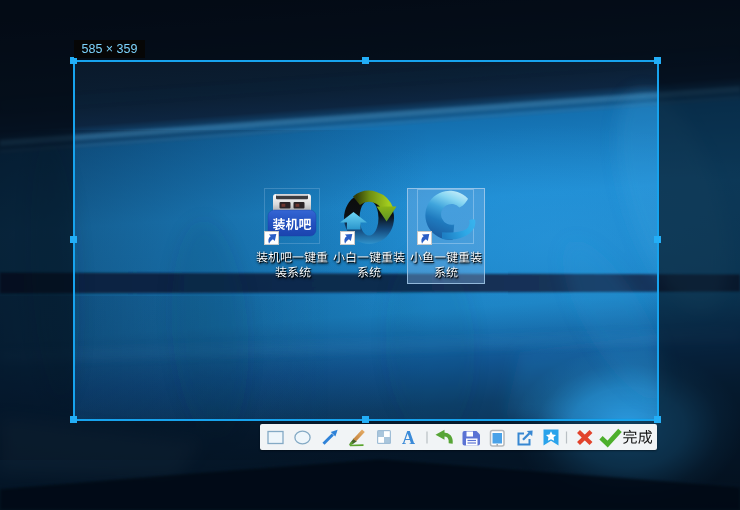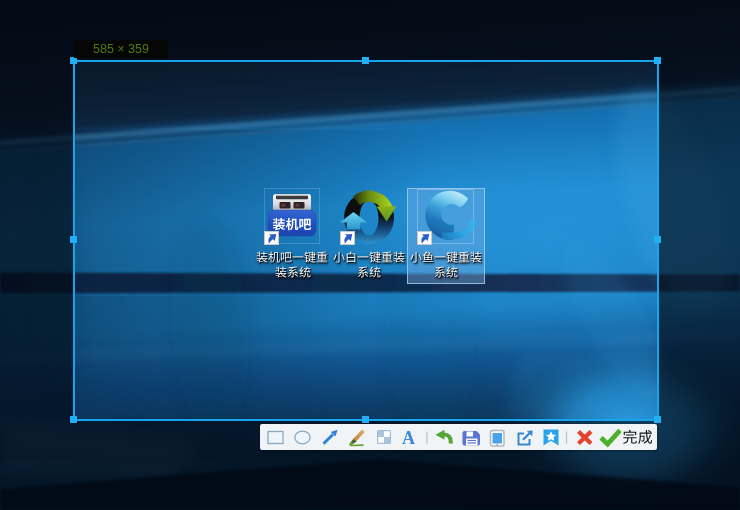--- a/index.html
+++ b/index.html
@@ -110,21 +110,21 @@
 
 <div class="abs" style="left:73px;top:60px;width:586px;height:361px;border:2px solid #17a3ee;box-sizing:border-box;box-shadow:0 0 0 2000px rgba(1,6,14,0.63)"></div>
 <div class="abs" style="left:70px;top:57px;width:7px;height:7px;background:#23aef7"></div>
     <div class="abs" style="left:70px;top:236px;width:7px;height:7px;background:#23aef7"></div>
     <div class="abs" style="left:70px;top:416px;width:7px;height:7px;background:#23aef7"></div>
     <div class="abs" style="left:362px;top:57px;width:7px;height:7px;background:#23aef7"></div>
     <div class="abs" style="left:362px;top:416px;width:7px;height:7px;background:#23aef7"></div>
     <div class="abs" style="left:654px;top:57px;width:7px;height:7px;background:#23aef7"></div>
     <div class="abs" style="left:654px;top:236px;width:7px;height:7px;background:#23aef7"></div>
     <div class="abs" style="left:654px;top:416px;width:7px;height:7px;background:#23aef7"></div>
-<div class="abs" style="left:74px;top:39.5px;width:94px;height:18px;background:#060606;color:#4d7c0f;font-size:12.5px;line-height:18px;text-align:center">585 × 359</div>
+<div class="abs" style="left:74px;top:39.5px;width:71px;height:18px;background:#060606;color:#7dd3fc;font-size:12.5px;line-height:18px;text-align:center">585 × 359</div>
 
 <div class="abs" style="left:407px;top:187.5px;width:78px;height:96.5px;background:rgba(125,180,232,0.40);border:1px solid rgba(168,205,236,0.8);box-sizing:border-box"></div>
 <div class="abs" style="left:416.5px;top:189px;width:57.5px;height:55px;border:1px solid rgba(215,235,252,0.35);box-sizing:border-box"></div>
 
 <div class="abs" style="left:264px;top:188px;width:56px;height:56px;border:1px solid rgba(160,200,235,0.28);box-sizing:border-box"></div>
 
 <svg class="abs" style="left:260px;top:184px" width="64" height="64" viewBox="0 0 64 64">
 <defs>
 <linearGradient id="ub" x1="0" y1="0" x2="0" y2="1">
 <stop offset="0" stop-color="#3566d4"></stop>

